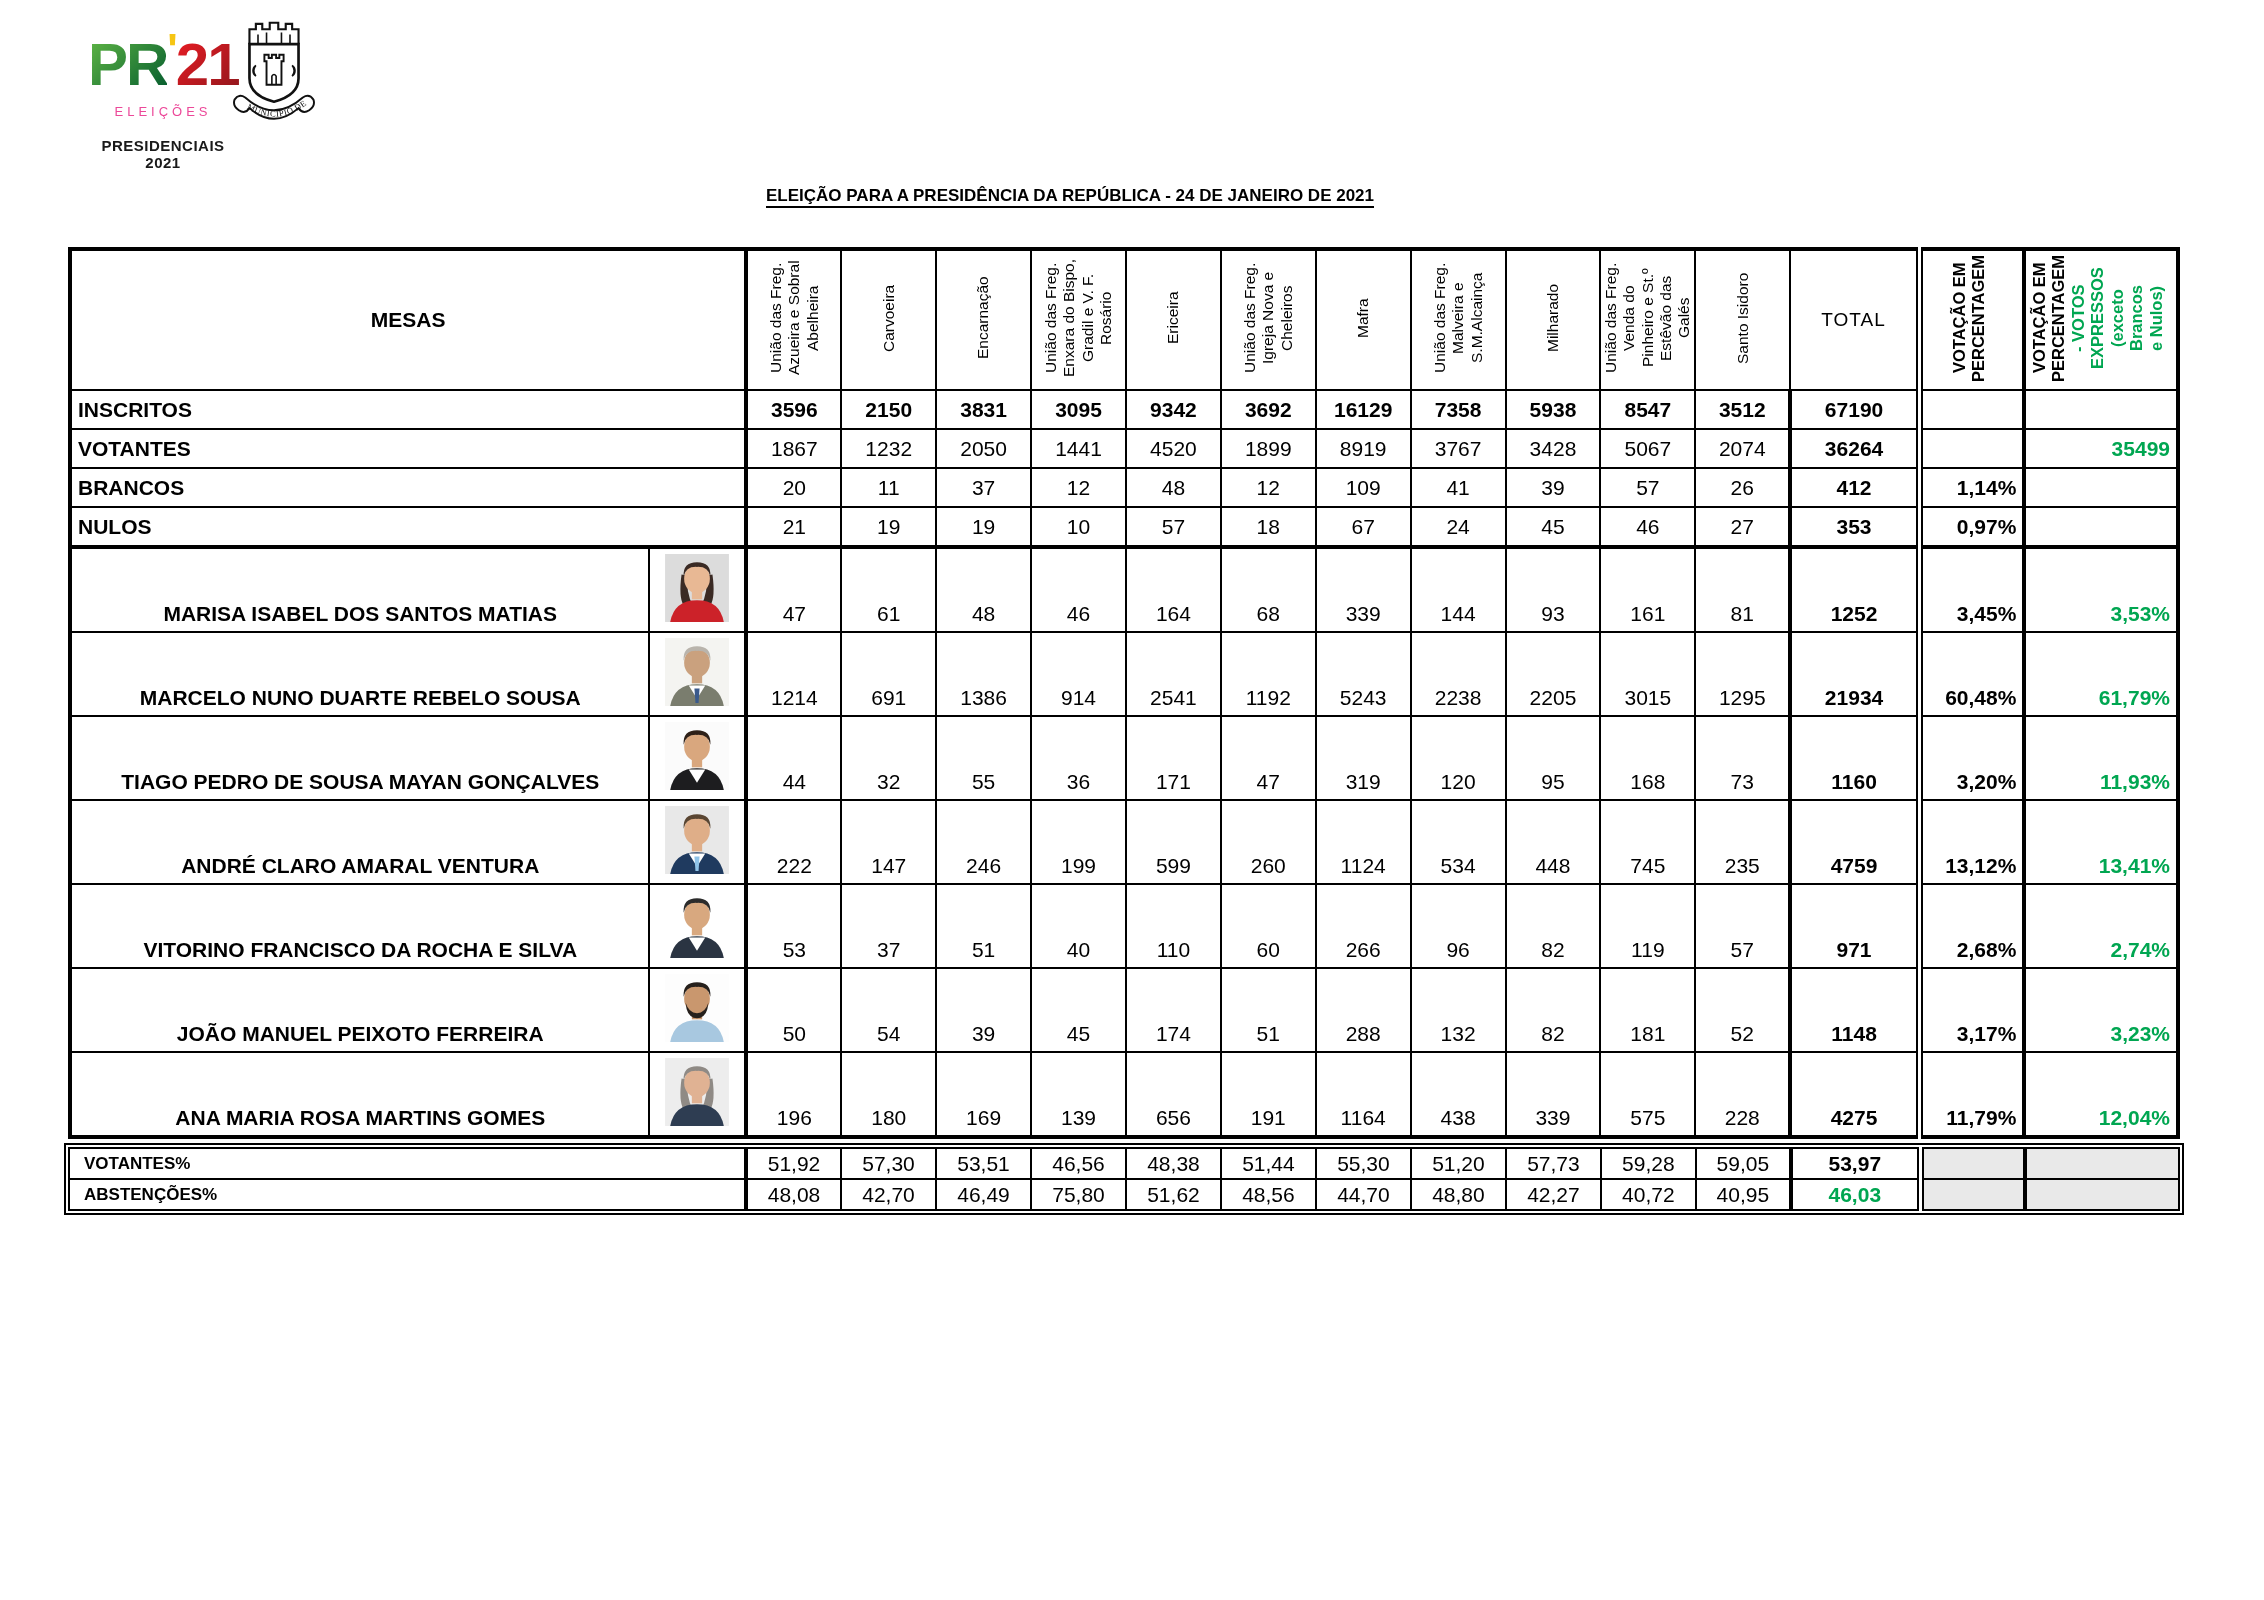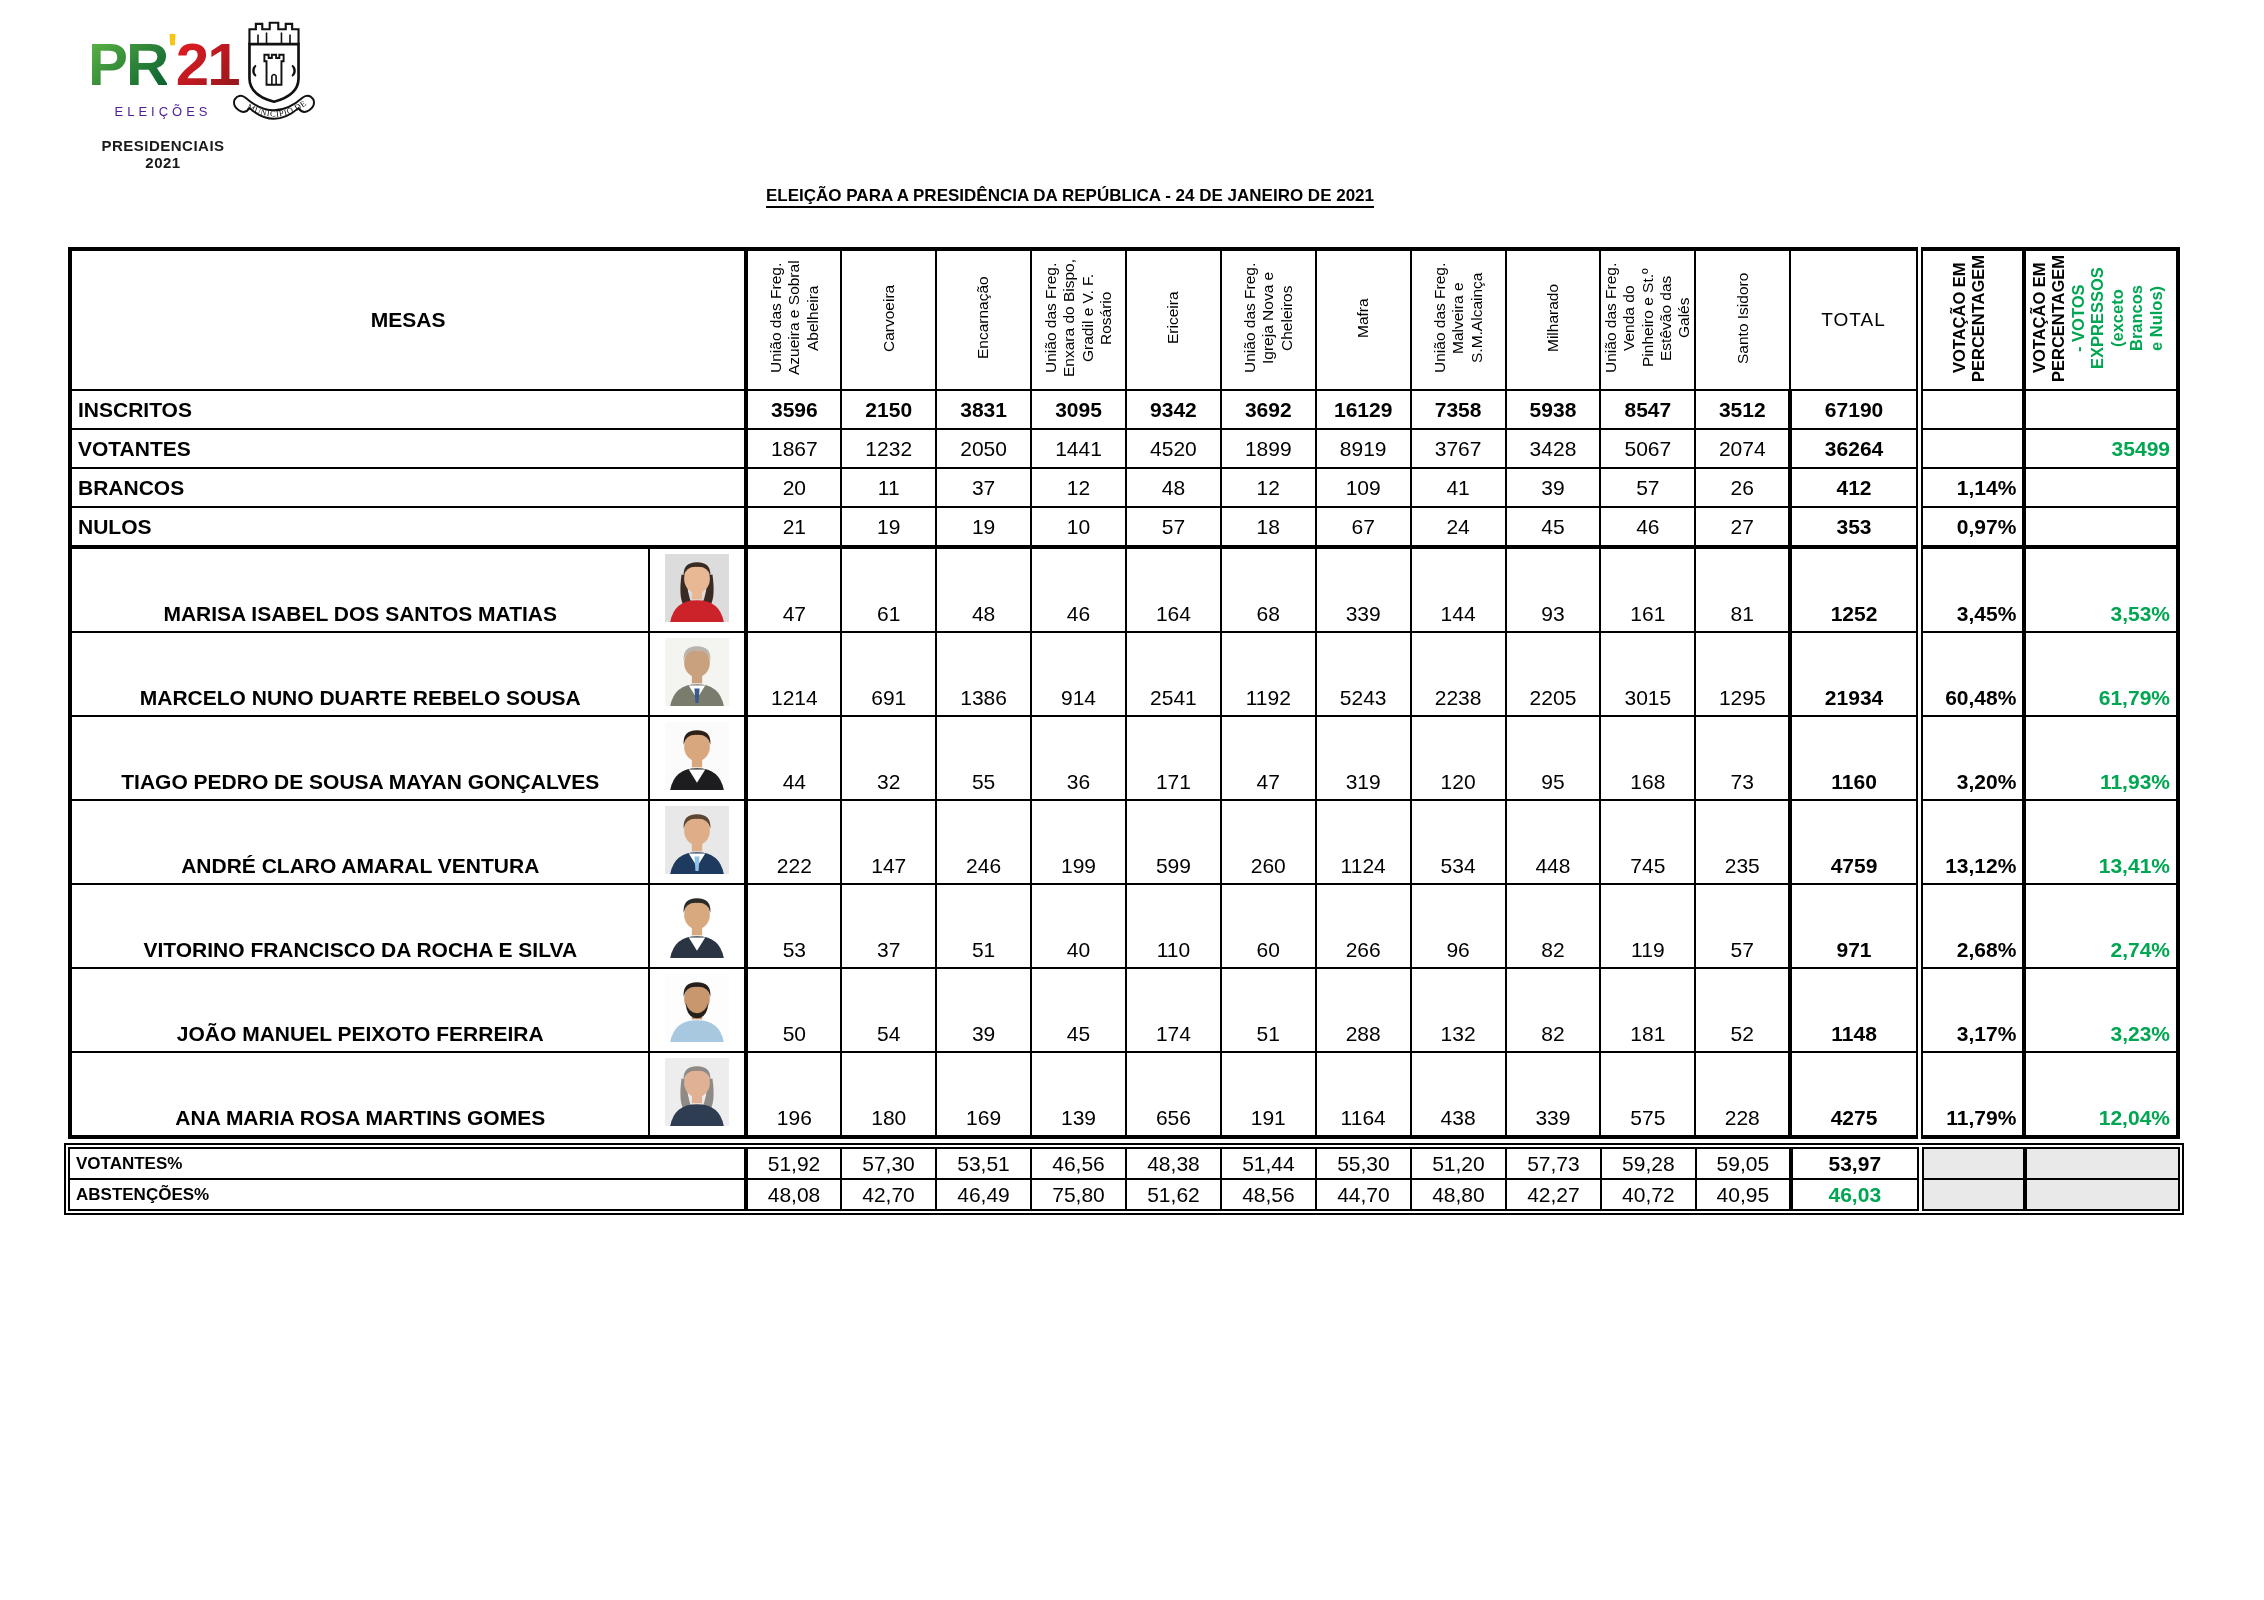--- a/index.html
+++ b/index.html
@@ -6,21 +6,21 @@
   body {
     width:2264px; height:1600px; background:#ffffff; position:relative;
     font-family:"Liberation Sans", sans-serif; color:#000;
   }
   
   .logo { position:absolute; left:88px; top:30px; width:150px; text-align:center; }
   .logo-main { font-size:60px; font-weight:bold; line-height:0.9; white-space:nowrap; letter-spacing:-2px;}
   .logo-pr  { background:linear-gradient(135deg,#64bb46,#00572d); -webkit-background-clip:text; background-clip:text; color:transparent; }
   .logo-apos{ color:#f6c513; font-size:44px; vertical-align:20px; }
   .logo-21  { background:linear-gradient(135deg,#ed1c24,#8c171c); -webkit-background-clip:text; background-clip:text; color:transparent; }
-  .logo-sub1{ color:#4c1d95; font-size:13px; letter-spacing:4px; margin-top:12px; }
+  .logo-sub1{ color:#ec4899; font-size:13px; letter-spacing:4px; margin-top:12px; }
   .logo-sub2{ color:#1a1a1a; font-size:15px; font-weight:bold; letter-spacing:0.5px; margin-top:18px; }
   
   .crest { position:absolute; left:226px; top:16px; }
   
   .title {
     position:absolute; top:186px; left:1070px; transform:translateX(-50%);
     font-size:17px; font-weight:bold; white-space:nowrap;
     text-decoration:underline; text-decoration-thickness:2px; text-underline-offset:5px;
   }
   
@@ -50,21 +50,21 @@
   .lbl  { text-align:left; font-weight:bold; font-size:21px; padding-left:6px; }
   tr.stat td { height:37px; }
   tr.cand td { height:77px; vertical-align:bottom; padding-bottom:5px; }
   tr.cand td.name { text-align:center; font-weight:bold; font-size:21px; }
   tr.cand td.photo { vertical-align:middle; text-align:center; padding:2px 0; }
   tr.first-cand td { border-top:4px solid #000; }
   tr.abst td { border-top:4px solid #000; height:37px; }
   
   .t-bottom { margin-top:8px; border:2px solid #000; outline:2px solid #000; outline-offset:2px; }
   tr.brow td { height:29px; }
-  .blbl { font-size:17px; font-weight:bold; text-align:left; padding-left:6px; }
+  .blbl { font-size:17px; font-weight:bold; text-align:left; padding-left:14px; }
   .bval { text-align:center; font-size:21px; }
 </style>
 </head>
 <body>
 
 <div class="logo">
   <div class="logo-main"><span class="logo-pr">PR</span><span class="logo-apos">'</span><span class="logo-21">21</span></div>
   <div class="logo-sub1">ELEIÇÕES</div>
   <div class="logo-sub2">PRESIDENCIAIS 2021</div>
 </div>

